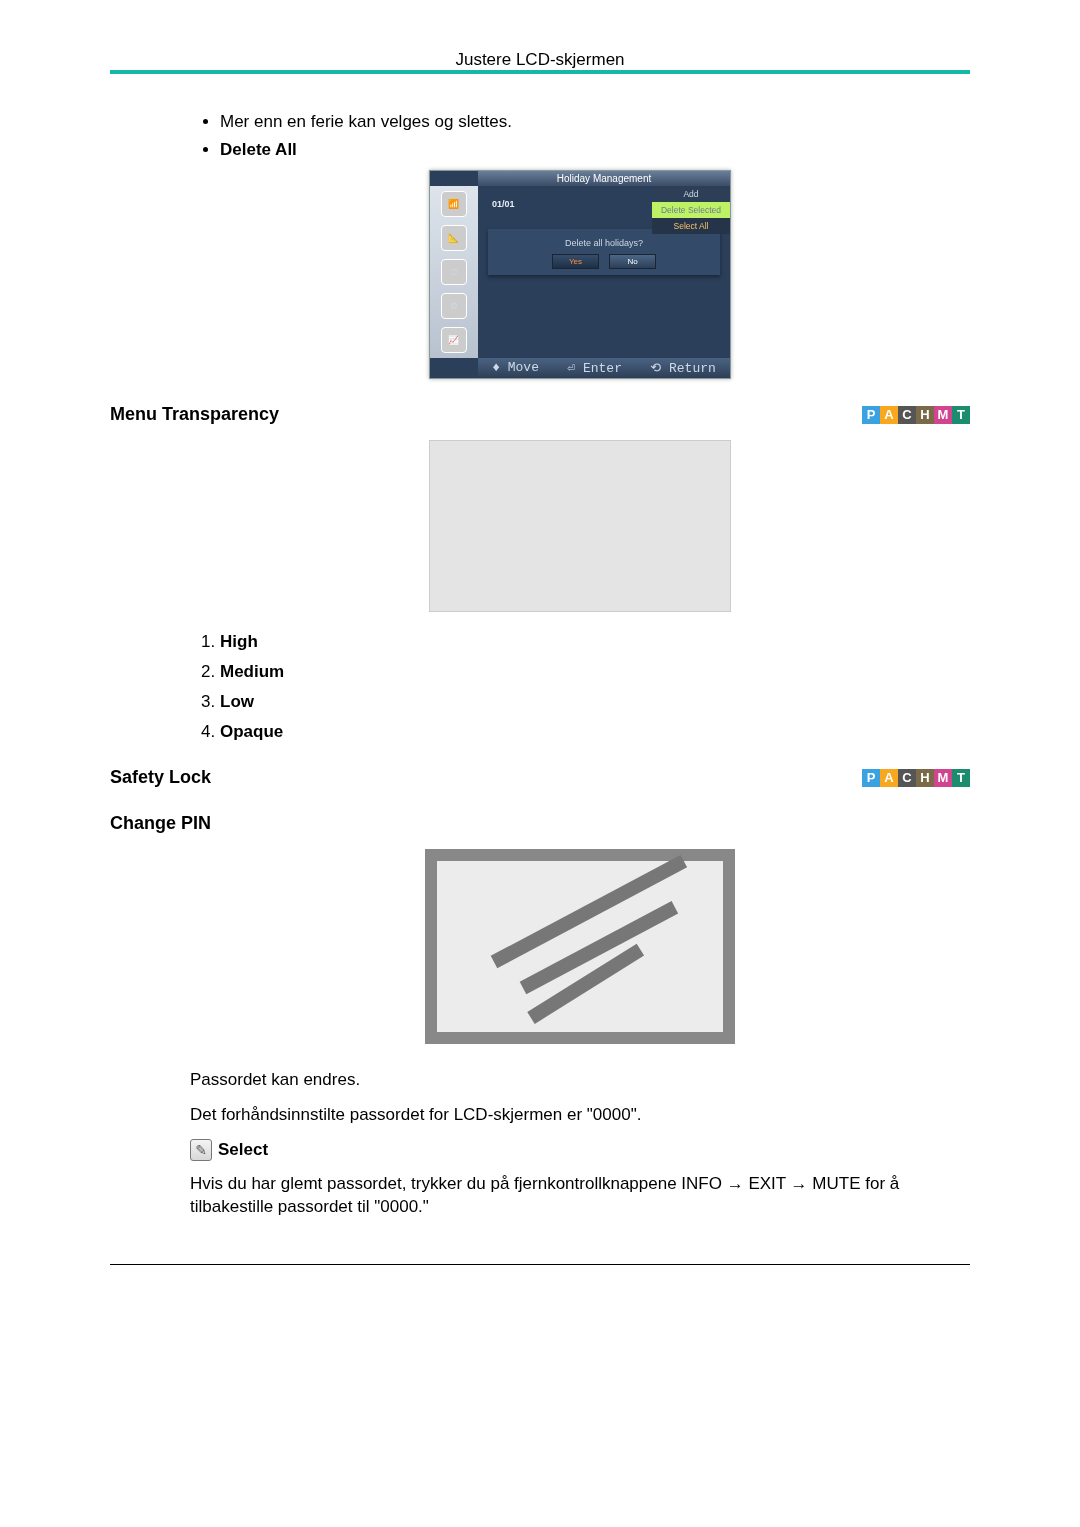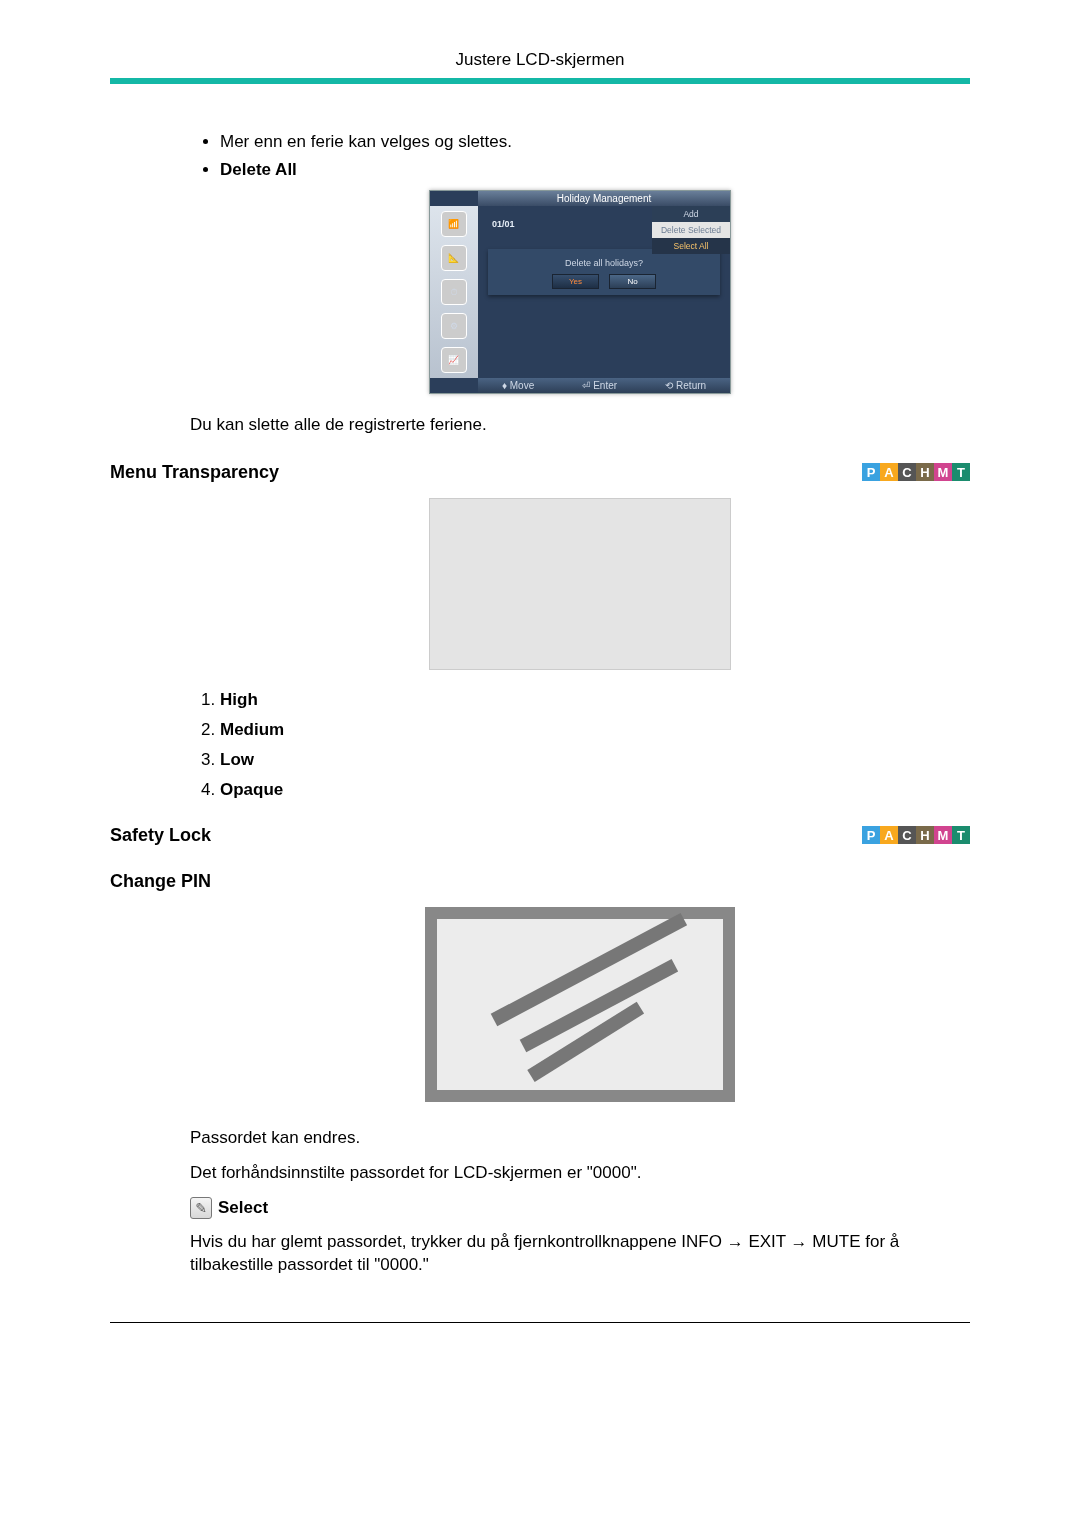--- a/index.html
+++ b/index.html
@@ -10,23 +10,23 @@
     background: #fff;
   }
   .page {
     width: 1080px;
     padding: 50px 110px 60px 110px;
     box-sizing: border-box;
   }
   .header {
     text-align: center;
     font-size: 17px;
-    padding-bottom: 8px;
-    border-bottom: 6px solid #14b8a6;
-    margin-bottom: 48px;
+    padding-bottom: 0;
+    border-bottom: 4px solid #14b8a6;
+    margin-bottom: 38px;
   }
   .content { padding-left: 80px; }
   ul.bullet { list-style: disc; padding-left: 30px; margin: 0 0 10px 0; }
   ul.bullet > li { margin-bottom: 8px; }
   ol.numlist { padding-left: 30px; margin: 15px 0 25px 0; }
   ol.numlist > li { margin-bottom: 10px; }
   .bold { font-weight: bold; }
   .h2 { font-weight: bold; font-size: 18px; margin: 25px 0 15px 0; display: flex; align-items: center; justify-content: space-between; }
   .h2-nopad { margin-left: -80px; }
   .pachmt { display: inline-flex; margin-left: 4px; }
@@ -79,27 +79,27 @@
     color: #fff; background: linear-gradient(#4b6787,#2c3f57);
     border: 1px solid #1a2432;
   }
   .osd-btn.hl { background: linear-gradient(#364e6d,#1e2f45); color: #ff8b3d; }
   .osd-right {
     position: absolute; right: 0; top: 0; width: 78px;
     display: flex; flex-direction: column; padding-left: 13px;
   }
   .osd-right div { padding: 3px 4px; font-size: 8.5px; text-align: center; }
   .osd-add   { background: #2c3f57; color: #cfd8e6; }
-  .osd-del   { background: #e5e5e5; color: #6b7c93; }
+  .osd-del   { background: #bef264; color: #6b7c93; }
   .osd-sel   { background: #253449; color: #f7c36b; }
   .osd-foot {
     margin-left: 48px;
     background: linear-gradient(#4a6383,#2d3f57);
     display: flex; justify-content: space-around;
-    font-size: 10px; color: #cfd8e6; padding: 2px 0;
+    font-size: 13px; color: #cfd8e6; padding: 2px 0; font-family: Liberation Mono, monospace;
   }
 
   
   .osd-grey {
     width: 300px; height: 170px; margin: 10px auto 20px auto;
     background: #e4e4e4; border: 1px solid #ccc;
   }
 
   
   .remote-img {
@@ -165,21 +165,20 @@
           </div>
         </div>
       </div>
       <div class="osd-foot">
         <span>♦ <span>Move</span></span>
         <span>⏎ <span>Enter</span></span>
         <span>⟲ <span>Return</span></span>
       </div>
     </div>
 
-    <p>Du kan slette alle de registrerte feriene.</p>
 
     <div class="h2 h2-nopad">
       <span>Menu Transparency</span>
       <span class="pachmt">
         <span class="p-box">P</span>
           <span class="a-box">A</span>
           <span class="c-box">C</span>
           <span class="h-box">H</span>
           <span class="m-box">M</span>
           <span class="t-box">T</span>

